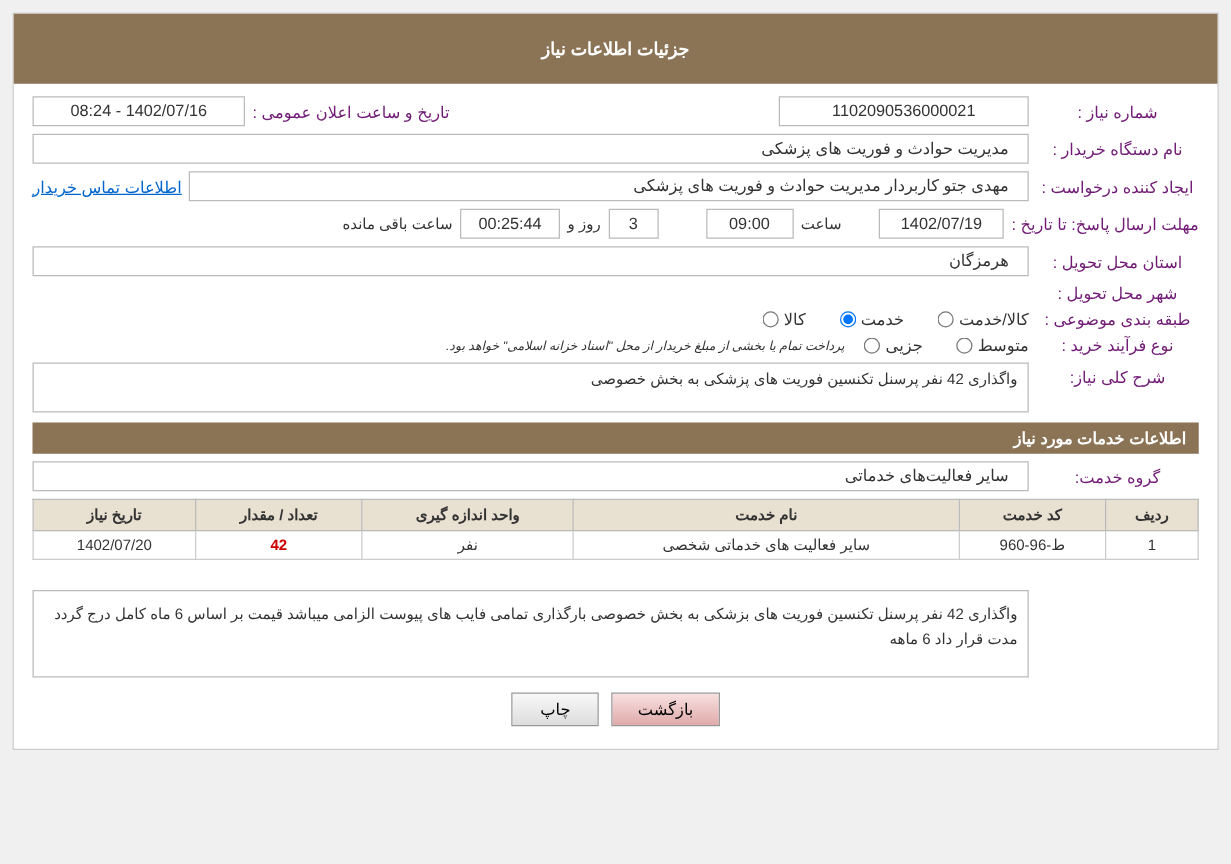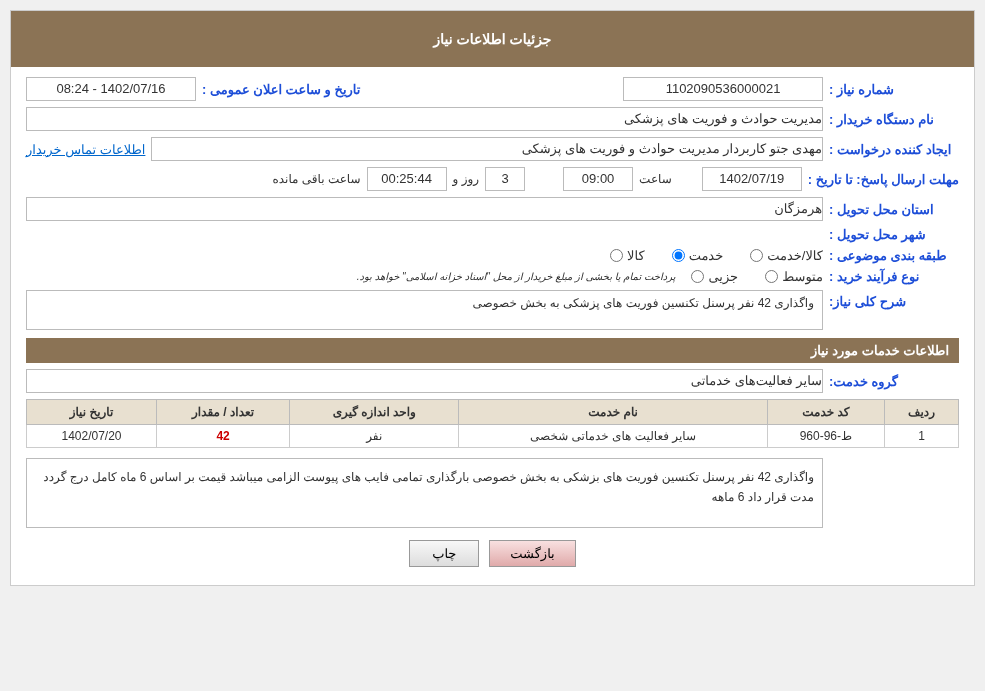--- a/index.html
+++ b/index.html
@@ -31,30 +31,30 @@
     .panel-body {
       padding: 10px 15px;
     }
     .info-row {
       display: flex;
       align-items: center;
       margin-bottom: 6px;
       gap: 6px;
     }
     .label {
-      color: #1d4ed8;
-      font-weight: bold;
+      color: #701a75;
+      font-weight: normal;
       white-space: nowrap;
       min-width: 130px;
-      text-align: left;
+      text-align: center;
     }
     .value-box {
       border: 1px solid #bbb;
       background: #fff;
-      padding: 3px 0;
+      padding: 3px 15px;
       min-height: 24px;
       flex: 1;
       text-align: right;
     }
     .value-box-fixed {
       border: 1px solid #bbb;
       background: #fff;
       padding: 3px 0;
       min-height: 24px;
       text-align: center;
@@ -272,21 +272,21 @@
             <td>1</td>
             <td>ط-96-960</td>
             <td>سایر فعالیت های خدماتی شخصی</td>
             <td>نفر</td>
             <td class="qty-highlight">42</td>
             <td>1402/07/20</td>
           </tr>
         </tbody>
       </table>
 
-      <div class="info-row" style="align-items:flex-start; margin-top:10px;">
+      <div class="info-row" style="align-items:flex-start; margin-top:24px;">
         <span class="label" style="padding-top:4px;"></span>
         <div class="desc-box">واگذاری 42 نفر پرسنل  تکنسین فوریت های بزشکی  به بخش خصوصی   بارگذاری تمامی فایب های  پیوست الزامی میباشد  قیمت بر اساس 6 ماه  کامل درج گردد مدت قرار داد 6 ماهه</div>
       </div>
 
       <div class="button-row">
         <button class="btn btn-back">بازگشت</button>
         <button class="btn btn-print">چاپ</button>
       </div>
 
     </div>

